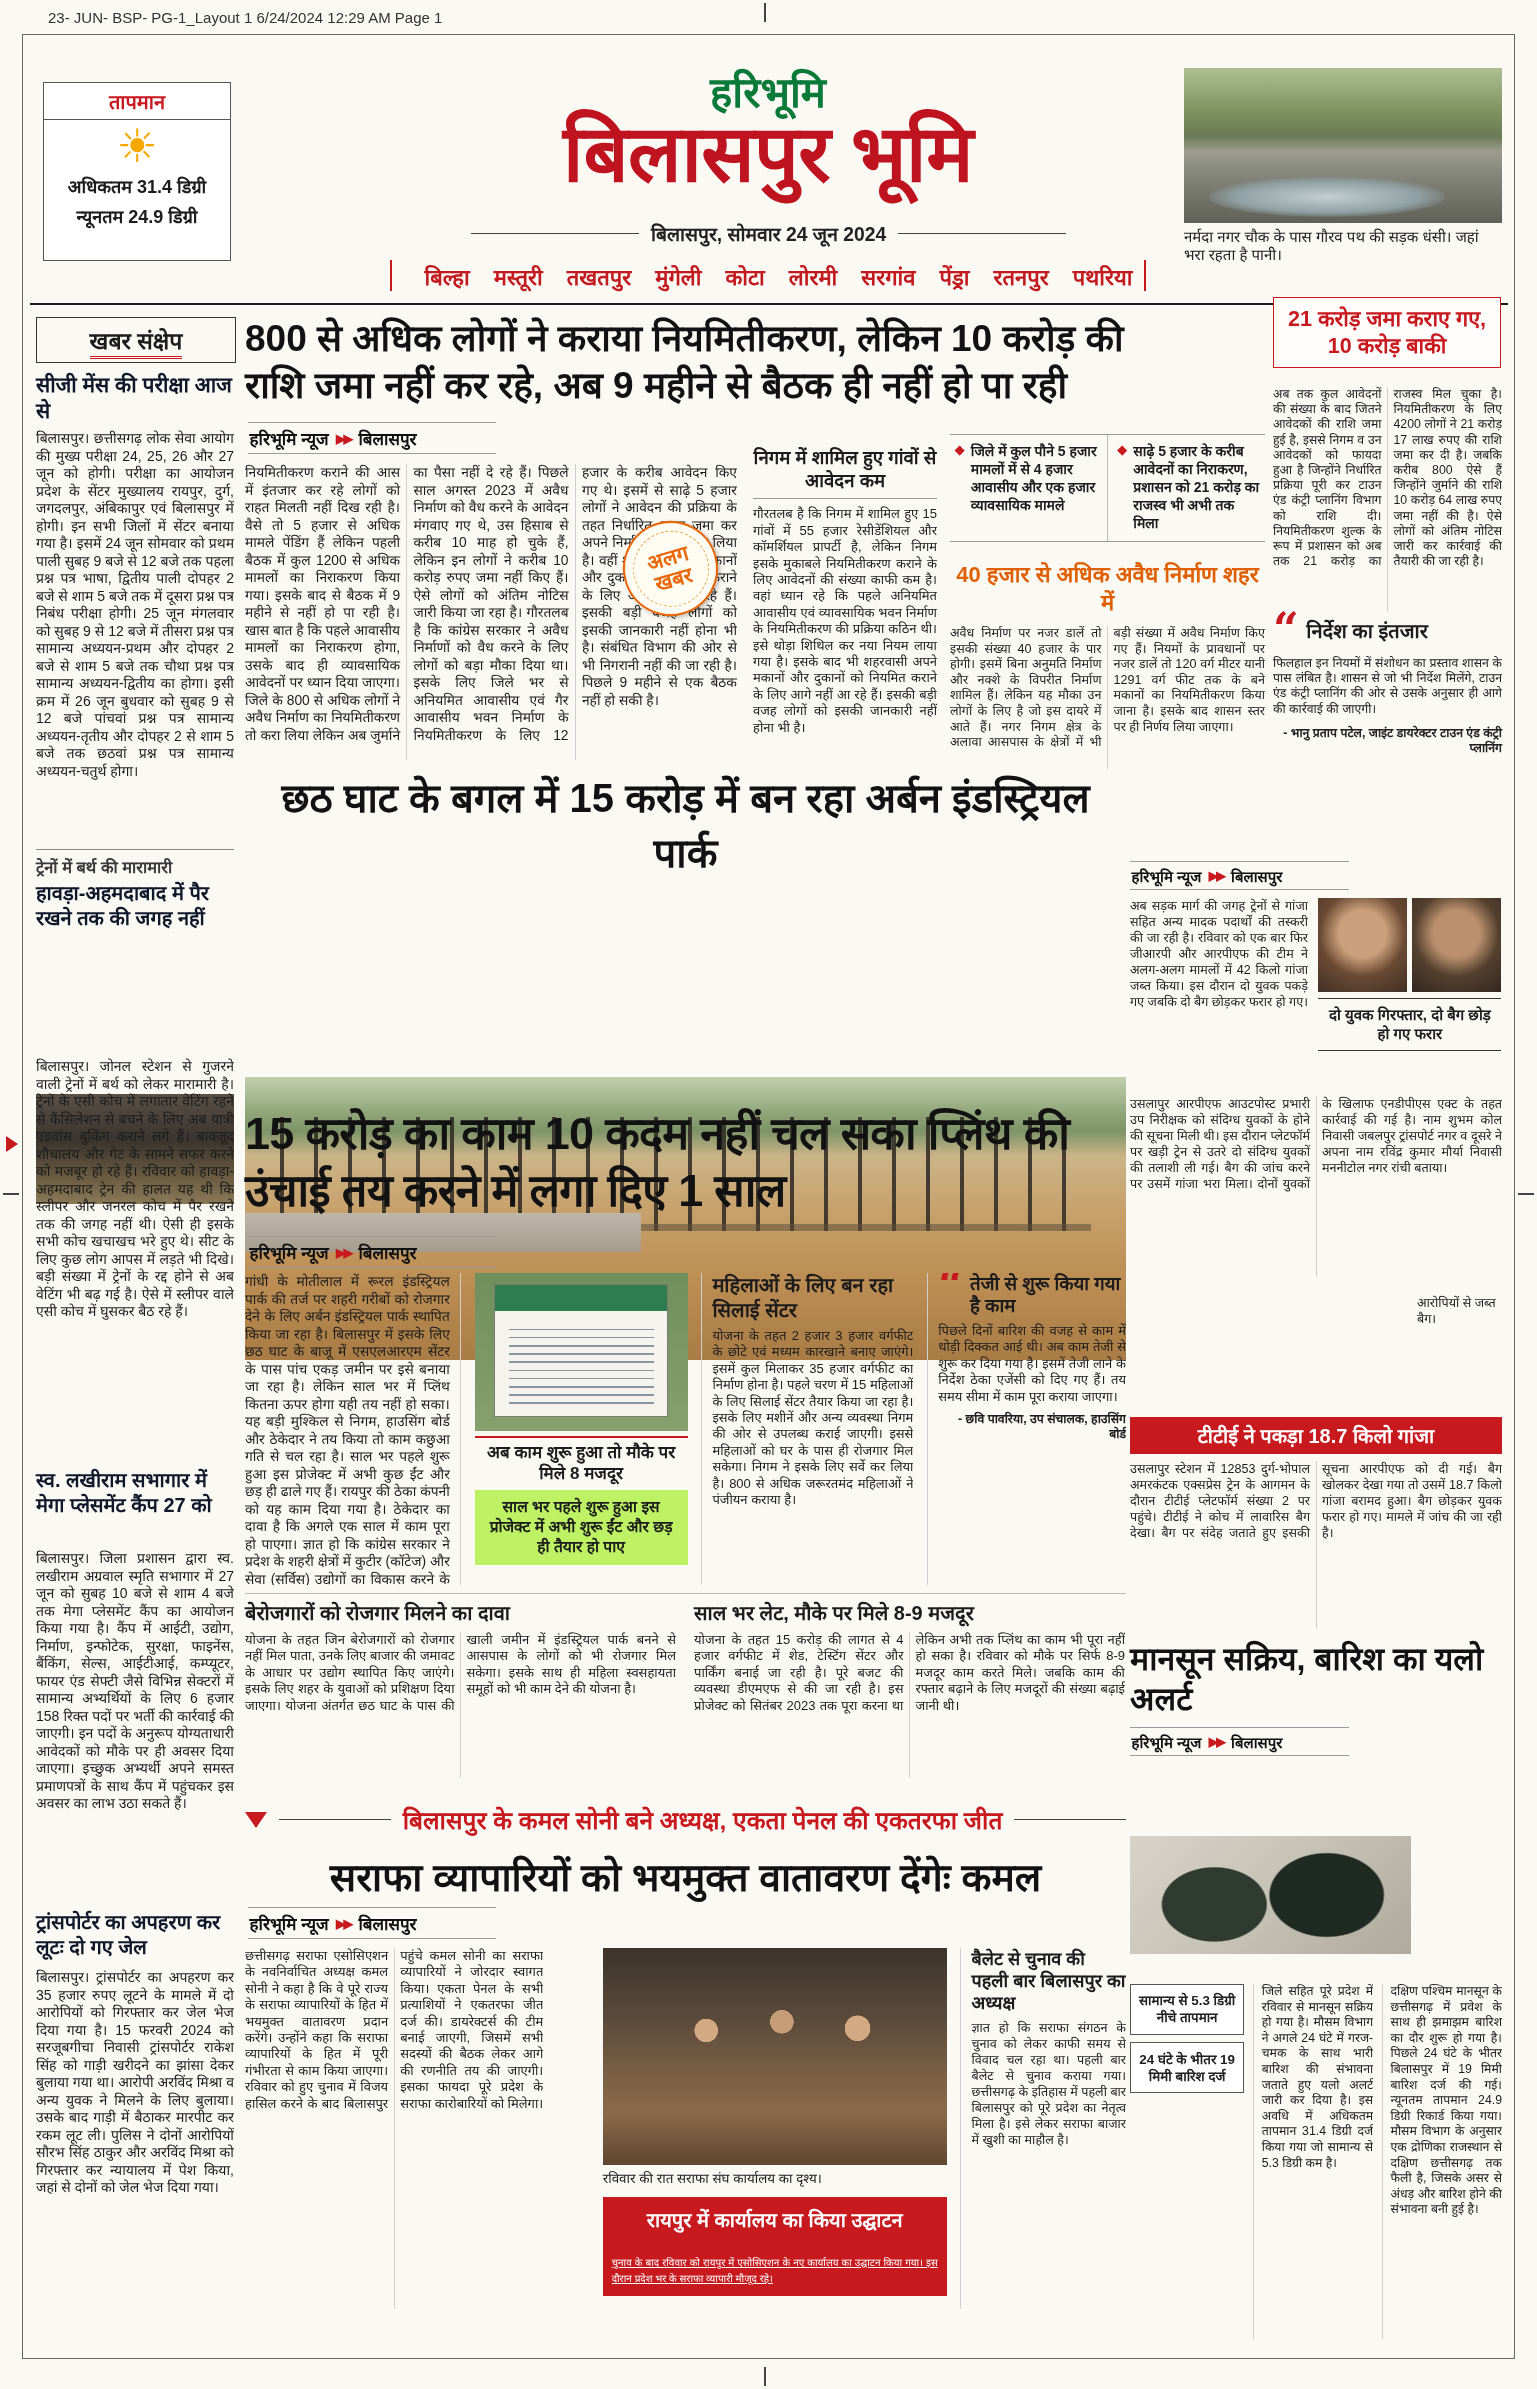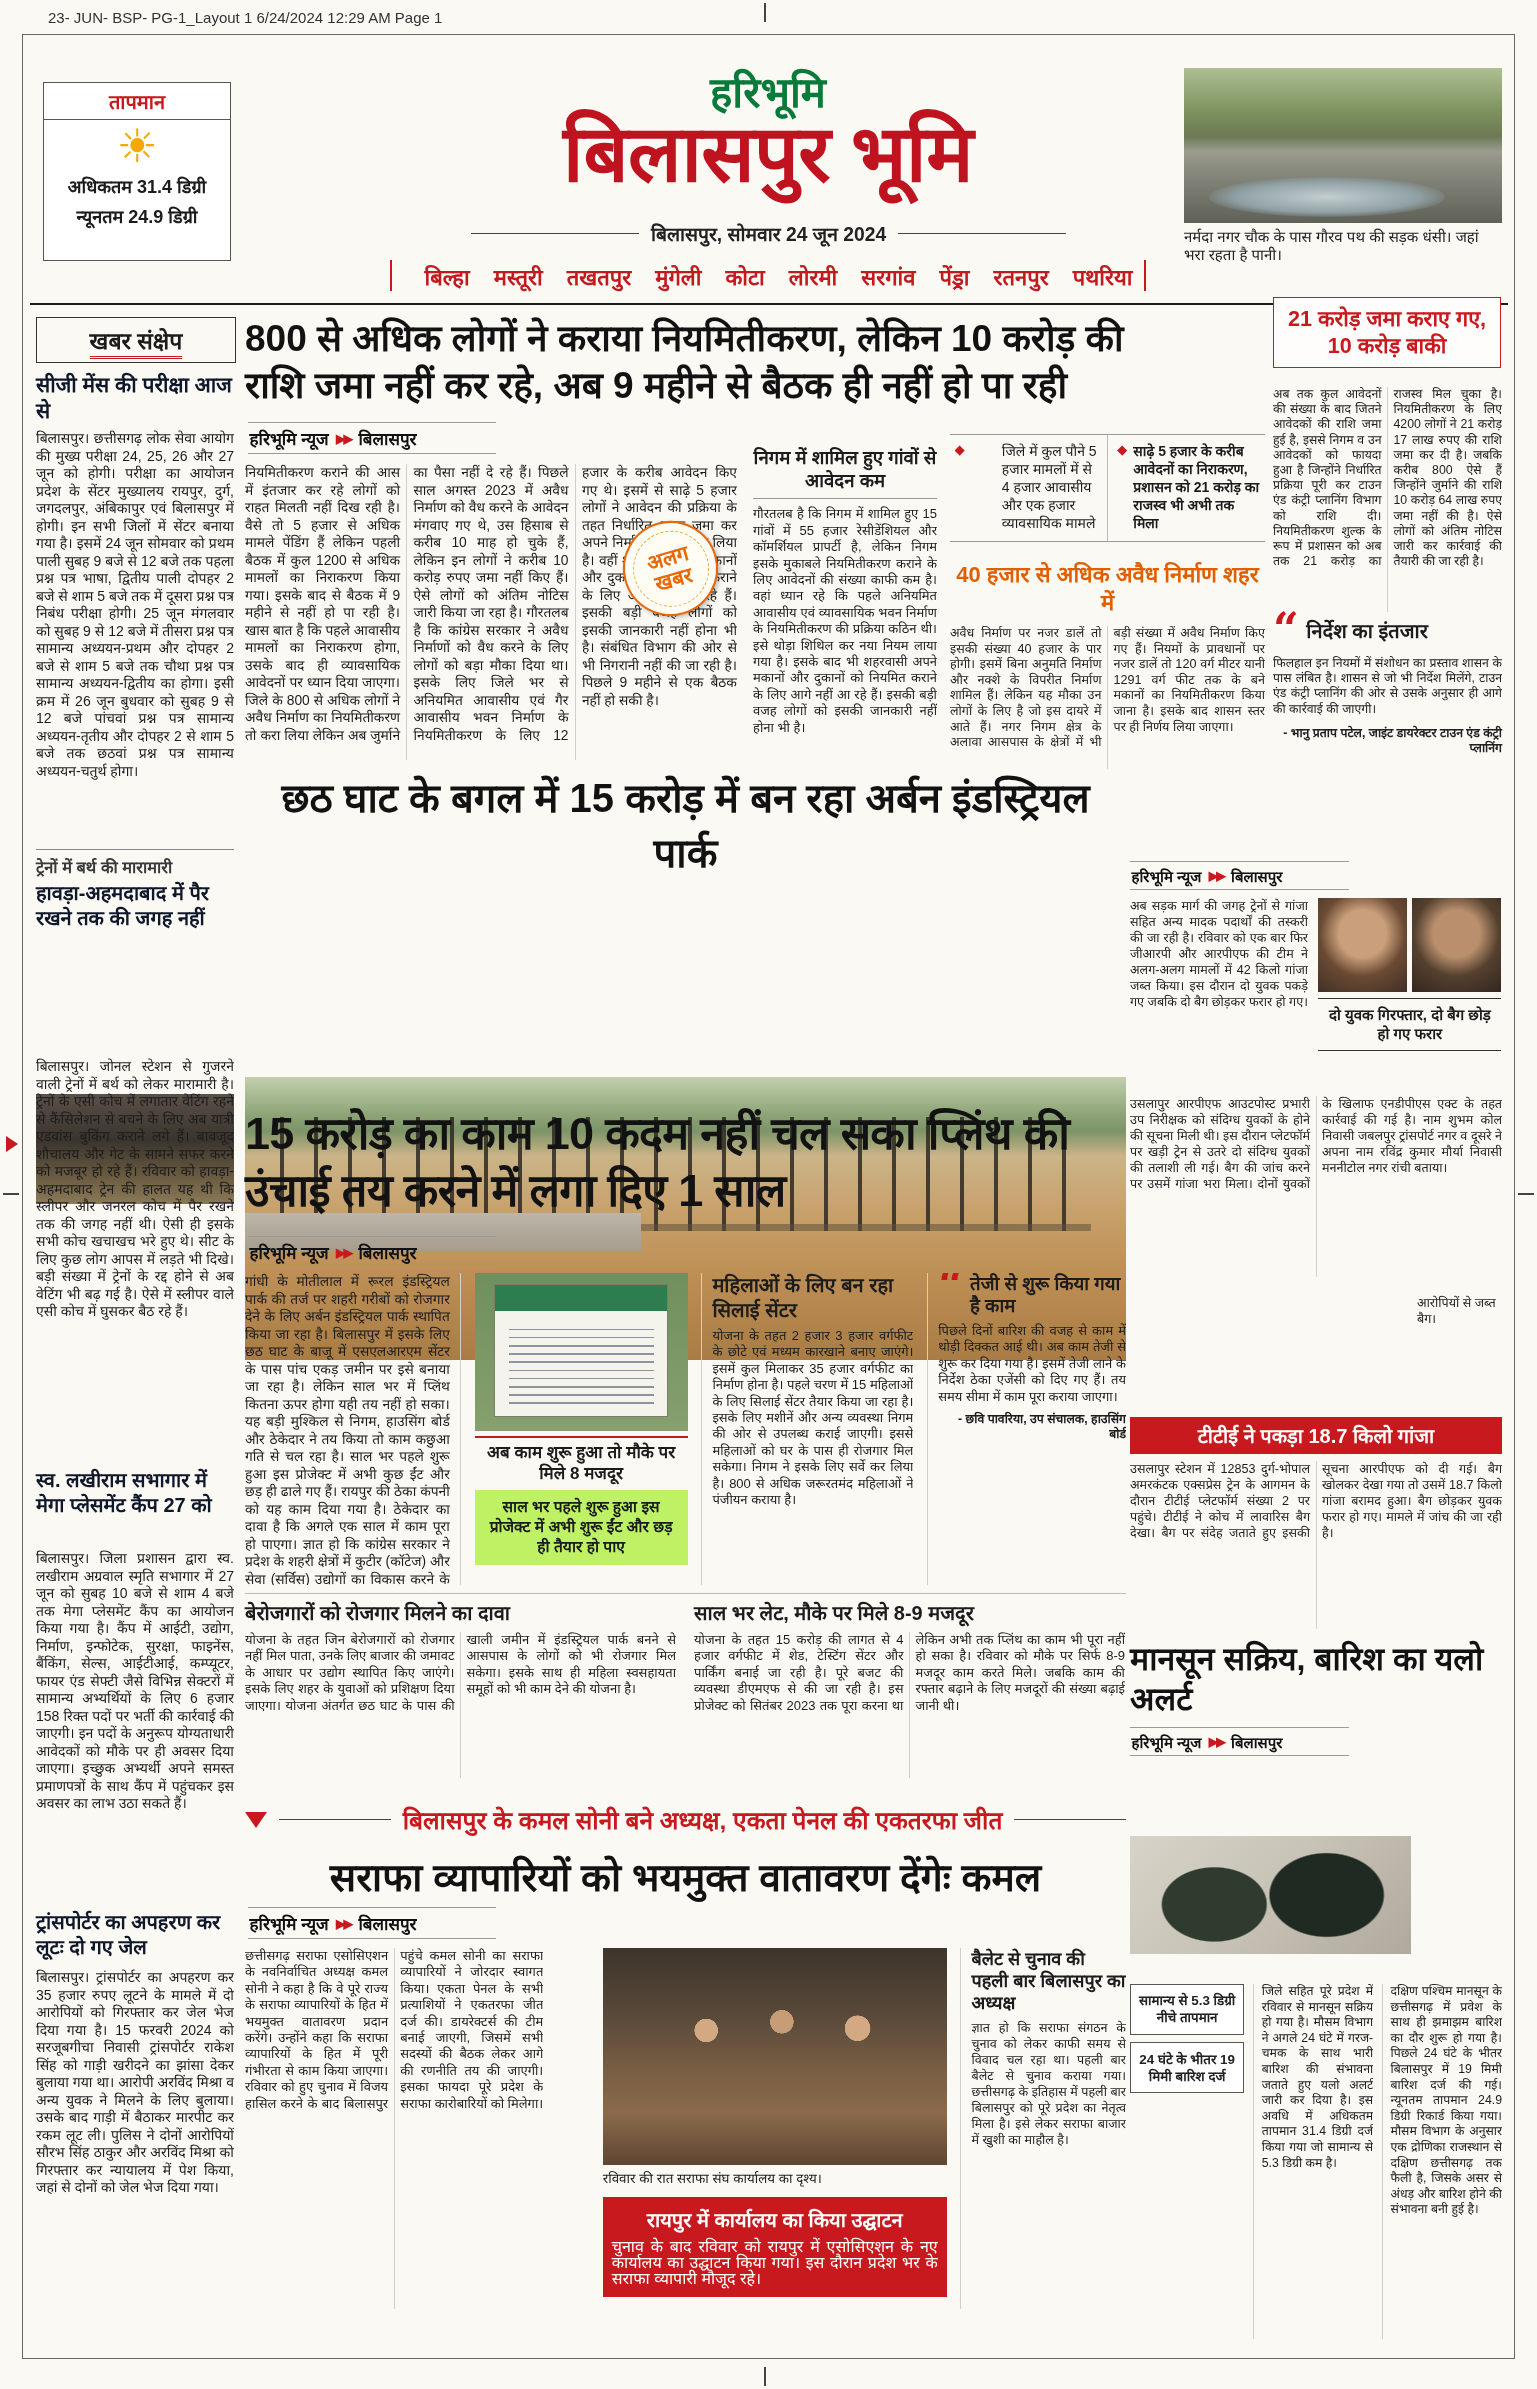--- a/index.html
+++ b/index.html
@@ -134,21 +134,21 @@
   </div>
 
   <div class="abs clip" style="left:753px;top:446px;width:184px;height:318px;">
     <div style="font-weight:800;font-size:18.6px;line-height:23px;text-align:center;border-bottom:1.1px solid #999;padding-bottom:6px;">निगम में शामिल हुए गांवों से आवेदन कम</div>
     <div class="bt" style="font-size:13px;line-height:16.4px;margin-top:7.4px;">गौरतलब है कि निगम में शामिल हुए 15 गांवों में 55 हजार रेसीडेंशियल और कॉमर्शियल प्रापर्टी है, लेकिन निगम इसके मुकाबले नियमितीकरण कराने के लिए आवेदनों की संख्या काफी कम है। वहां ध्यान रहे कि पहले अनियमित आवासीय एवं व्यावसायिक भवन निर्माण के नियमितीकरण की प्रक्रिया कठिन थी। इसे थोड़ा शिथिल कर नया नियम लाया गया है। इसके बाद भी शहरवासी अपने मकानों और दुकानों को नियमित कराने के लिए आगे नहीं आ रहे हैं। इसकी बड़ी वजह लोगों को इसकी जानकारी नहीं होना भी है।</div>
   </div>
 
   <div class="abs" style="left:950px;top:434px;width:315px;border-top:1.5px solid #999;border-bottom:1.5px solid #999;display:flex;">
     <div style="width:50%;padding:7.4px 9px 9px 4.5px;border-right:0.7px solid #bbb;display:flex;gap:6px;">
       <span style="color:#c8191f;font-size:13.4px;">◆</span>
-      <span style="font-weight:normal;font-size:14px;line-height:18px;margin-left:31px;">जिले में कुल पौने 5 हजार मामलों में से 4 हजार आवासीय और एक हजार व्यावसायिक मामले</span>
+      <span style="font-weight:bold;font-size:14px;line-height:18px;">जिले में कुल पौने 5 हजार मामलों में से 4 हजार आवासीय और एक हजार व्यावसायिक मामले</span>
     </div>
     <div style="width:50%;padding:7.4px 4.5px 9px 9px;display:flex;gap:6px;">
       <span style="color:#c8191f;font-size:13.4px;">◆</span>
       <span style="font-weight:bold;font-size:14px;line-height:18px;">साढ़े 5 हजार के करीब आवेदनों का निराकरण, प्रशासन को 21 करोड़ का राजस्व भी अभी तक मिला</span>
     </div>
   </div>
   <div class="abs" style="left:950px;top:561px;width:315px;text-align:center;font-weight:800;font-size:22px;line-height:27.5px;color:#e05f00;">40 हजार से अधिक अवैध निर्माण शहर में</div>
   <div class="abs bt cols2 clip" style="left:950px;top:626px;width:315px;height:143px;font-size:12.6px;line-height:15.6px;">अवैध निर्माण पर नजर डालें तो इसकी संख्या 40 हजार के पार होगी। इसमें बिना अनुमति निर्माण और नक्शे के विपरीत निर्माण शामिल हैं। लेकिन यह मौका उन लोगों के लिए है जो इस दायरे में आते हैं। नगर निगम क्षेत्र के अलावा आसपास के क्षेत्रों में भी बड़ी संख्या में अवैध निर्माण किए गए हैं। नियमों के प्रावधानों पर नजर डालें तो 120 वर्ग मीटर यानी 1291 वर्ग फीट तक के बने मकानों का नियमितीकरण किया जाना है। इसके बाद शासन स्तर पर ही निर्णय लिया जाएगा।</div>
 
   <div class="abs redbox" style="left:1273px;top:297px;width:214px;padding:7.4px 6px;font-size:21.6px;line-height:27px;">21 करोड़ जमा कराए गए, 10 करोड़ बाकी</div>
@@ -260,21 +260,21 @@
     <span class="arrows">▶▶</span>
     <span>बिलासपुर</span>
   </div>
   <div class="abs" style="left:245px;top:1948px;width:881px;height:361px;display:flex;gap:13.4px;">
     <div class="bt cols2 clip" style="width:336px;height:361px;font-size:13px;line-height:16.4px;">छत्तीसगढ़ सराफा एसोसिएशन के नवनिर्वाचित अध्यक्ष कमल सोनी ने कहा है कि वे पूरे राज्य के सराफा व्यापारियों के हित में भयमुक्त वातावरण प्रदान करेंगे। उन्होंने कहा कि सराफा व्यापारियों के हित में पूरी गंभीरता से काम किया जाएगा। रविवार को हुए चुनाव में विजय हासिल करने के बाद बिलासपुर पहुंचे कमल सोनी का सराफा व्यापारियों ने जोरदार स्वागत किया। एकता पेनल के सभी प्रत्याशियों ने एकतरफा जीत दर्ज की। डायरेक्टर्स की टीम बनाई जाएगी, जिसमें सभी सदस्यों की बैठक लेकर आगे की रणनीति तय की जाएगी। इसका फायदा पूरे प्रदेश के सराफा कारोबारियों को मिलेगा।</div>
     <div style="width:344px;padding-left:46px;">
       <div class="photo ph-meet" style="width:344px;height:217px;"></div>
       <div class="cap" style="margin-top:4.5px;font-size:13.4px;">रविवार की रात सराफा संघ कार्यालय का दृश्य।</div>
       <div class="redband" style="margin-top:9px;padding:9px;text-align:center;">
         <div style="font-size:20px;">रायपुर में कार्यालय का किया उद्घाटन</div>
-        <div style="font-weight:normal;font-size:16px;line-height:16.4px;margin-top:6px;text-align:justify;">चुनाव के बाद रविवार को रायपुर में एसोसिएशन के नए कार्यालय का उद्घाटन किया गया। इस दौरान प्रदेश भर के सराफा व्यापारी मौजूद रहे।</div>
+        <div style="font-weight:normal;font-size:10px;line-height:16.4px;margin-top:22px;text-align:justify;text-decoration:underline;">चुनाव के बाद रविवार को रायपुर में एसोसिएशन के नए कार्यालय का उद्घाटन किया गया। इस दौरान प्रदेश भर के सराफा व्यापारी मौजूद रहे।</div>
       </div>
     </div>
     <div class="clip" style="width:174px;height:361px;border-left:0.7px solid #cfcfcf;padding-left:10.4px;">
       <div style="font-weight:800;font-size:18px;line-height:22px;">बैलेट से चुनाव की पहली बार बिलासपुर का अध्यक्ष</div>
       <div class="bt" style="font-size:12.6px;line-height:16px;margin-top:6px;">ज्ञात हो कि सराफा संगठन के चुनाव को लेकर काफी समय से विवाद चल रहा था। पहली बार बैलेट से चुनाव कराया गया। छत्तीसगढ़ के इतिहास में पहली बार बिलासपुर को पूरे प्रदेश का नेतृत्व मिला है। इसे लेकर सराफा बाजार में खुशी का माहौल है।</div>
     </div>
   </div>
 
 </div>
 

